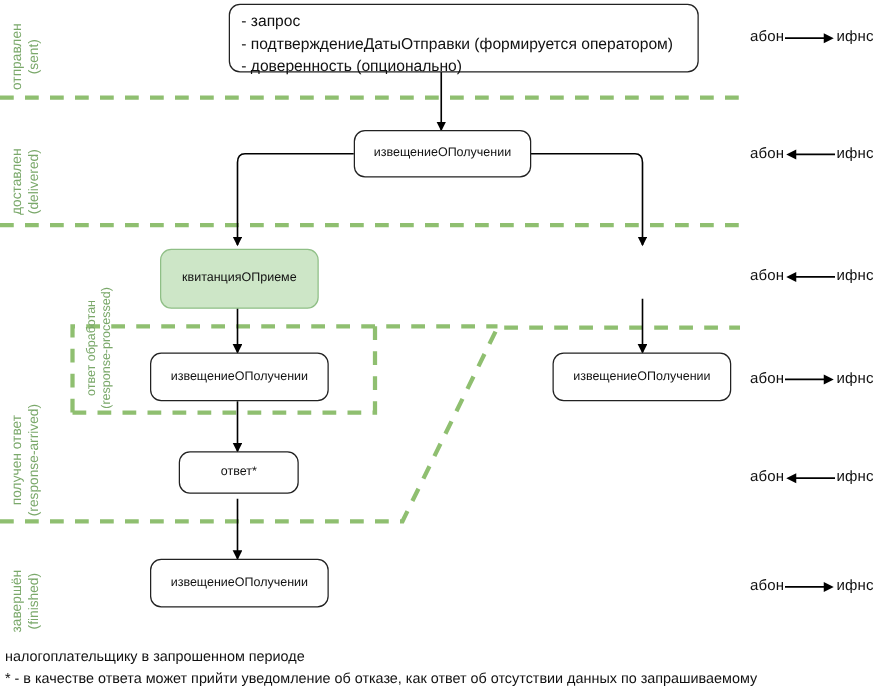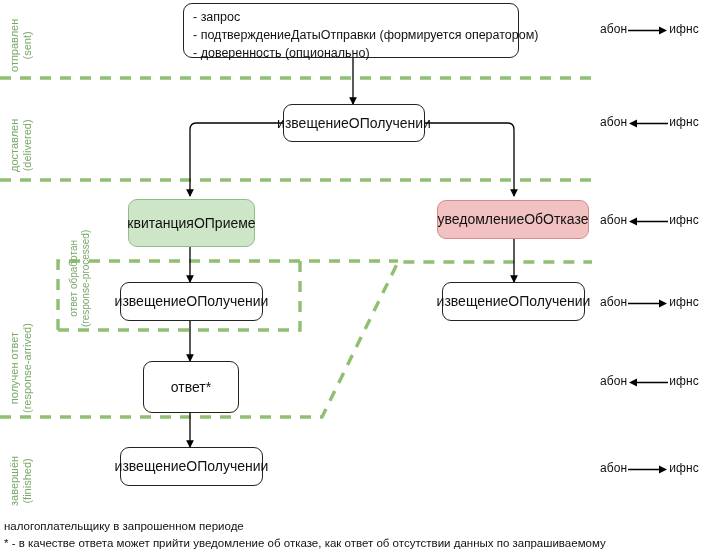--- a/index.html
+++ b/index.html
@@ -28,21 +28,21 @@
   
   .node {
     position: absolute;
     box-sizing: border-box;
     border: 1.3px solid #222222;
     border-radius: 9px;
     background: #ffffff;
     display: flex;
     align-items: center;
     justify-content: center;
-    font-size: 14px;
+    font-size: 10px;
     color: #111111;
     line-height: 1.35;
     text-align: center;
     z-index: 4;
   }
   .node.listbox {
     display: block;
     text-align: left;
     padding: 5px 9px 6px 9px;
     font-size: 12.5px;
@@ -163,37 +163,36 @@
   <div class="stage-label" style="left:68px; top:327px; font-size:10px;">
     <span>ответ обработан</span>
     <span class="l2">(response-processed)</span>
   </div>
 
   <div class="stage-label" style="left:8px; top:506px;">
     <span>завершён</span>
     <span class="l2">(finished)</span>
   </div>
 
-  <div class="node listbox" style="left:183px; top:3px; width:336px; height:55px;">
+  <div class="node listbox" style="left:183px; top:3px; width:376px; height:55px;">
     <div class="li">- запрос</div>
     <div class="li">- подтверждениеДатыОтправки (формируется оператором)</div>
     <div class="li">- доверенность (опционально)</div>
   </div>
 
   <div class="node" style="left:283px; top:104px; width:142px; height:38px;">извещениеОПолучении</div>
 
   <div class="node accept" style="left:128px; top:199px; width:127px; height:48px;">квитанцияОПриеме</div>
 
-  <div class="node reject" style="left:437px; top:200px; width:152px; height:39px;">уведомлениеОбОтказе</div>
 
   <div class="node" style="left:120px; top:282px; width:143px; height:39px;">извещениеОПолучении</div>
 
   <div class="node" style="left:442px; top:282px; width:143px; height:39px;">извещениеОПолучении</div>
 
-  <div class="node" style="left:143px; top:361px; width:96px; height:52px;">ответ*</div>
+  <div class="node" style="left:143px; top:361px; width:96px; height:34px;">ответ*</div>
 
   <div class="node" style="left:120px; top:447px; width:143px; height:39px;">извещениеОПолучении</div>
 
   <div class="legend" style="left:600px; top:22px;">
     <span class="who">абон</span>
     <span class="dirarrow">
       <svg width="40" height="11" viewBox="0 0 40 11" xmlns="http://www.w3.org/2000/svg">
         <line x1="0" y1="5.5" x2="34" y2="5.5" stroke="#000" stroke-width="1.3"></line>
         <path d="M31,1.5 L39,5.5 L31,9.5 z" fill="#000"></path>
       </svg>

